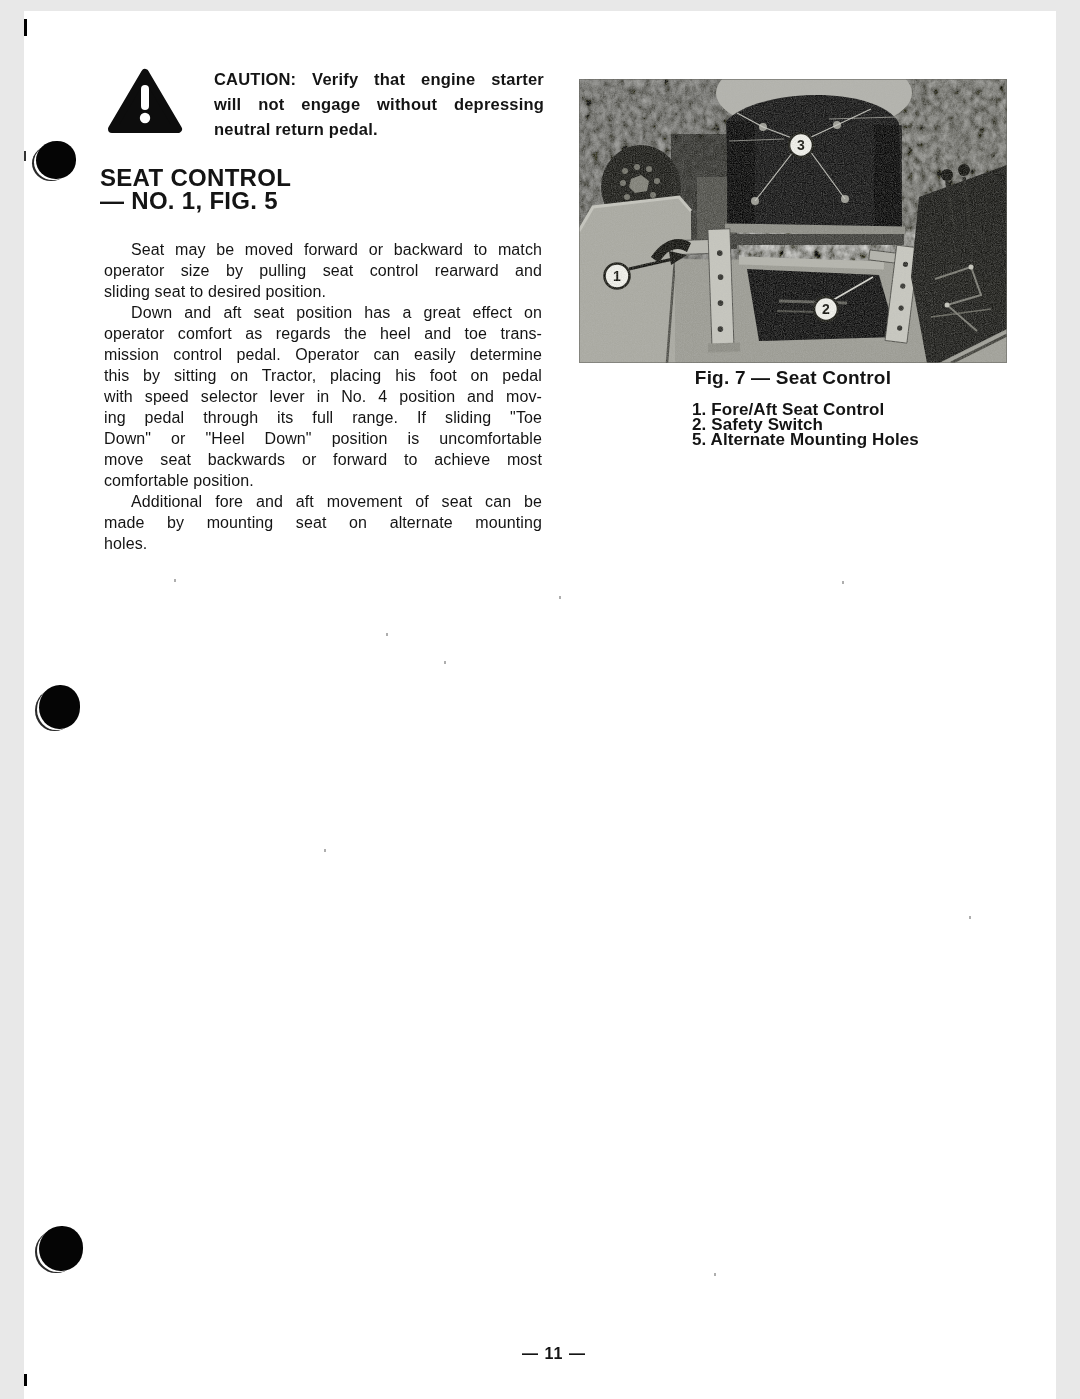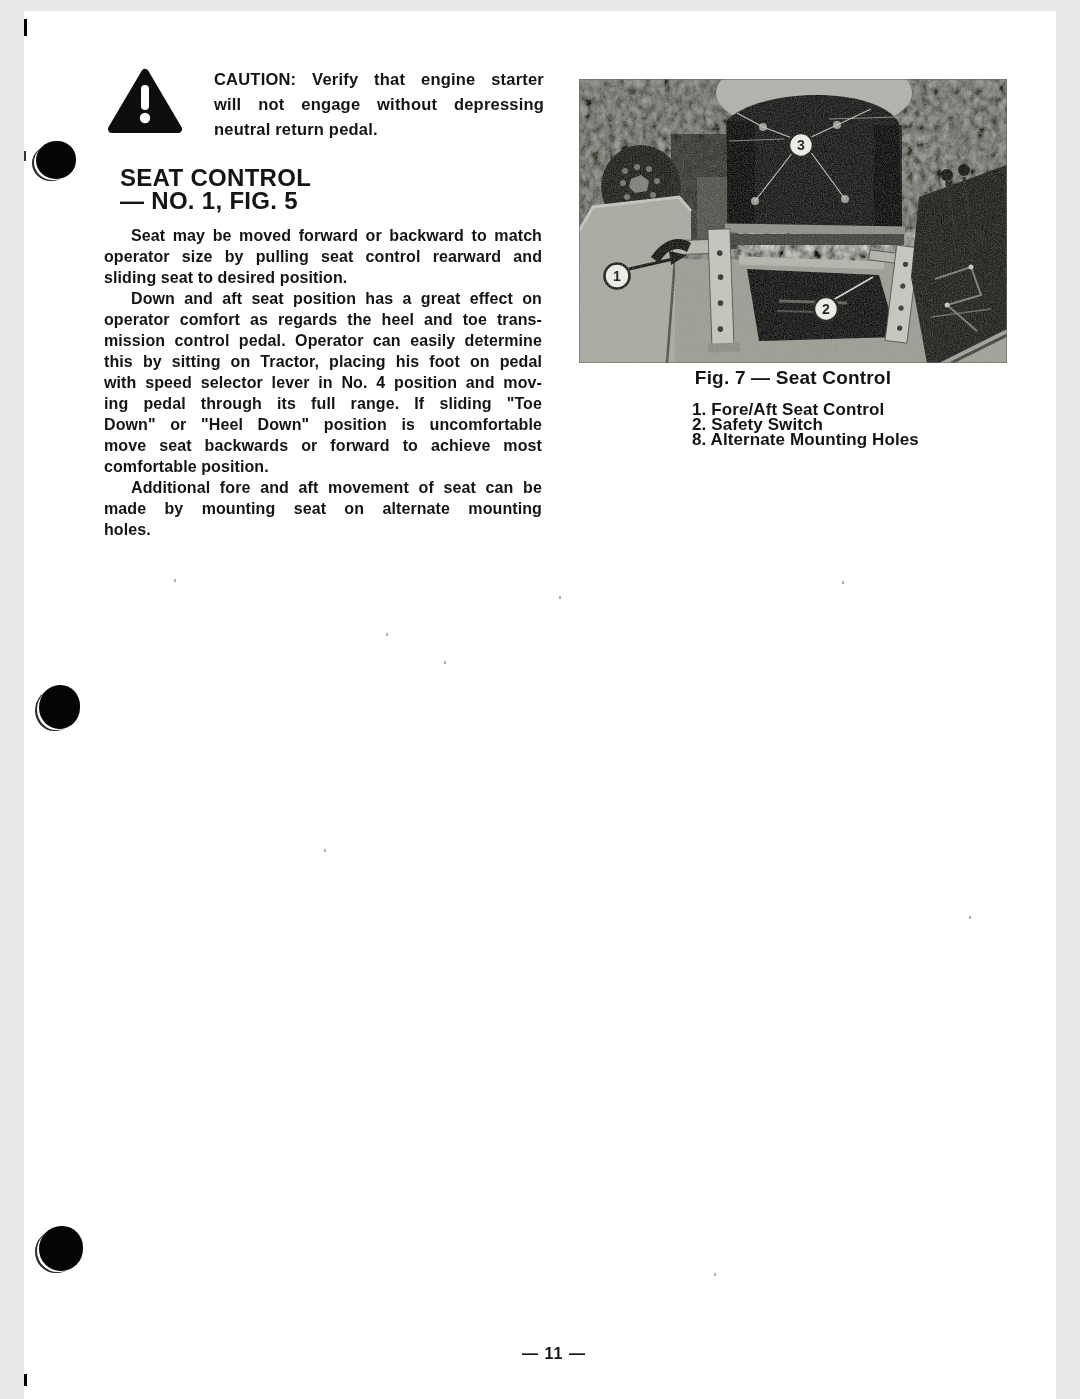--- a/index.html
+++ b/index.html
@@ -9,25 +9,25 @@
     margin:11px auto;
   }
   
   .warning{position:absolute;left:83px;top:57px;width:76px;height:68px;}
   
   .caution{position:absolute;left:190px;top:56px;width:330px;
     font-size:16.5px;font-weight:700;line-height:25px;letter-spacing:.2px;}
   .caution .line{text-align:justify;text-align-last:justify;-moz-text-align-last:justify;}
   .caution .line.end{text-align-last:left;-moz-text-align-last:left;}
   
-  .heading{position:absolute;left:96px;top:155px;
+  .heading{position:absolute;left:76px;top:155px;
     font-size:24px;font-weight:700;line-height:23px;letter-spacing:.3px;white-space:nowrap;}
   
-  .bodytext{position:absolute;left:80px;top:214px;width:438px;
-    font-size:16px;font-weight:700;line-height:21px;letter-spacing:.1px;}
+  .bodytext{position:absolute;left:80px;top:228px;width:438px;
+    font-size:16px;font-weight:400;line-height:21px;letter-spacing:.1px;}
   .bodytext .line{text-align:justify;text-align-last:justify;-moz-text-align-last:justify;}
   .bodytext .line.end{text-align-last:left;-moz-text-align-last:left;}
   .bodytext .line.indent{text-indent:27px;}
   
   .photo{position:absolute;left:555px;top:68px;width:428px;height:284px;}
   .fig-caption{position:absolute;left:555px;top:356px;width:428px;text-align:center;
     font-size:19px;font-weight:700;letter-spacing:.2px;}
   .fig-legend{position:absolute;left:668px;top:391px;
     font-size:17px;font-weight:700;line-height:15px;letter-spacing:.1px;}
   
@@ -227,21 +227,21 @@
         <rect x="0.5" y="0.5" width="427" height="283" fill="none" stroke="#6b6b65" stroke-width="1" opacity="0.6"></rect>
       </g>
     </svg>
   </div>
 
   <div class="fig-caption">Fig. 7 — Seat Control</div>
   <div class="fig-legend">
 
   <div class="legend-item">1. Fore/Aft Seat Control</div>
       <div class="legend-item">2. Safety Switch</div>
-      <div class="legend-item">8. Alternate Mounting Holes</div>
+      <div class="legend-item">5. Alternate Mounting Holes</div>
     </div>
 
   <div class="dot dot1"></div>
   <div class="dot dot2"></div>
   <div class="dot dot3"></div>
 
   <div class="edge edge-l1"></div>
   <div class="edge edge-l2"></div>
   <div class="edge edge-l3"></div>
   <div class="edge edge-r1"></div>

